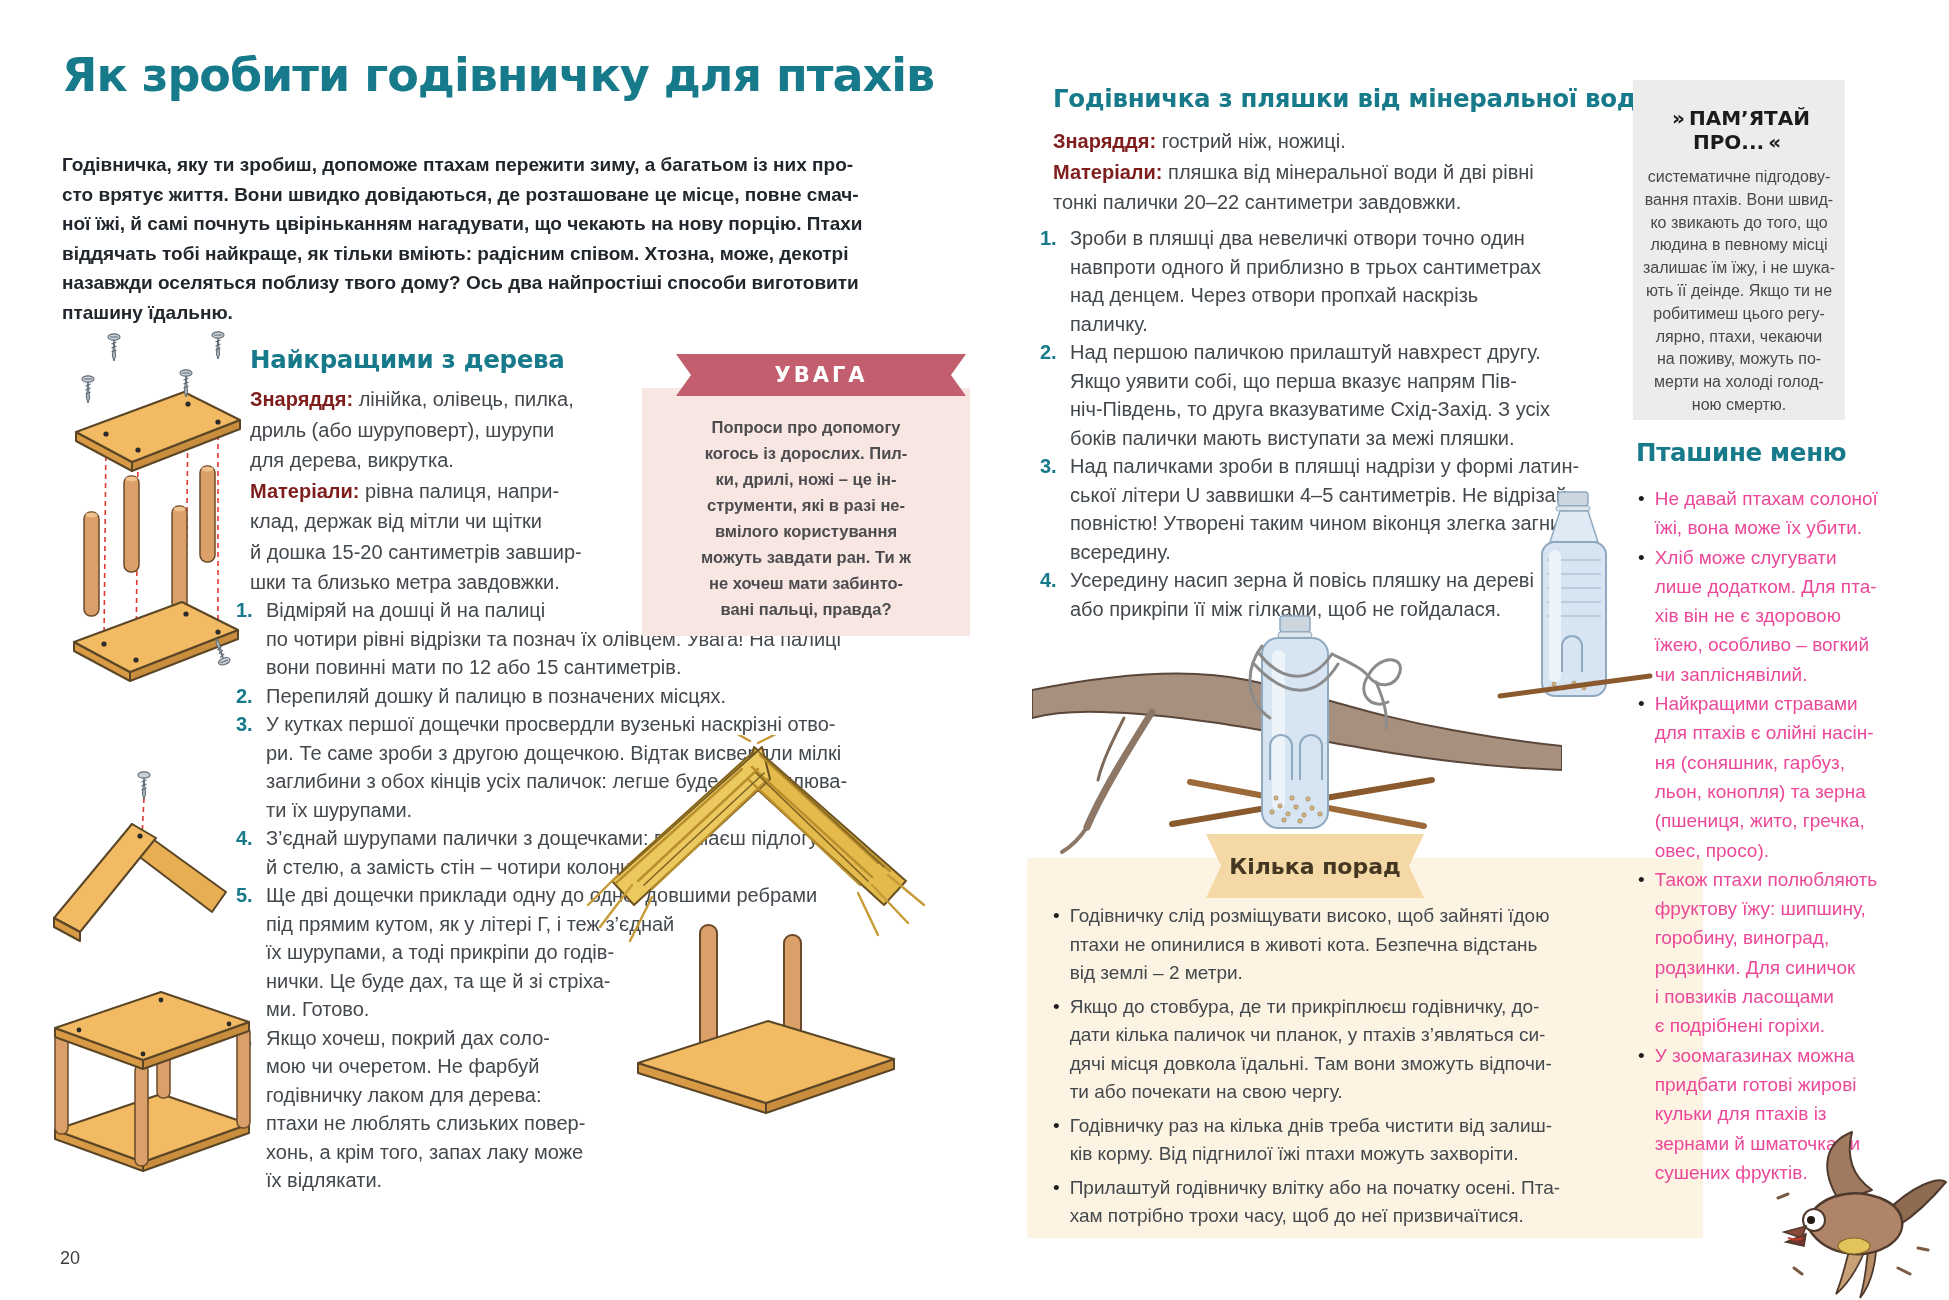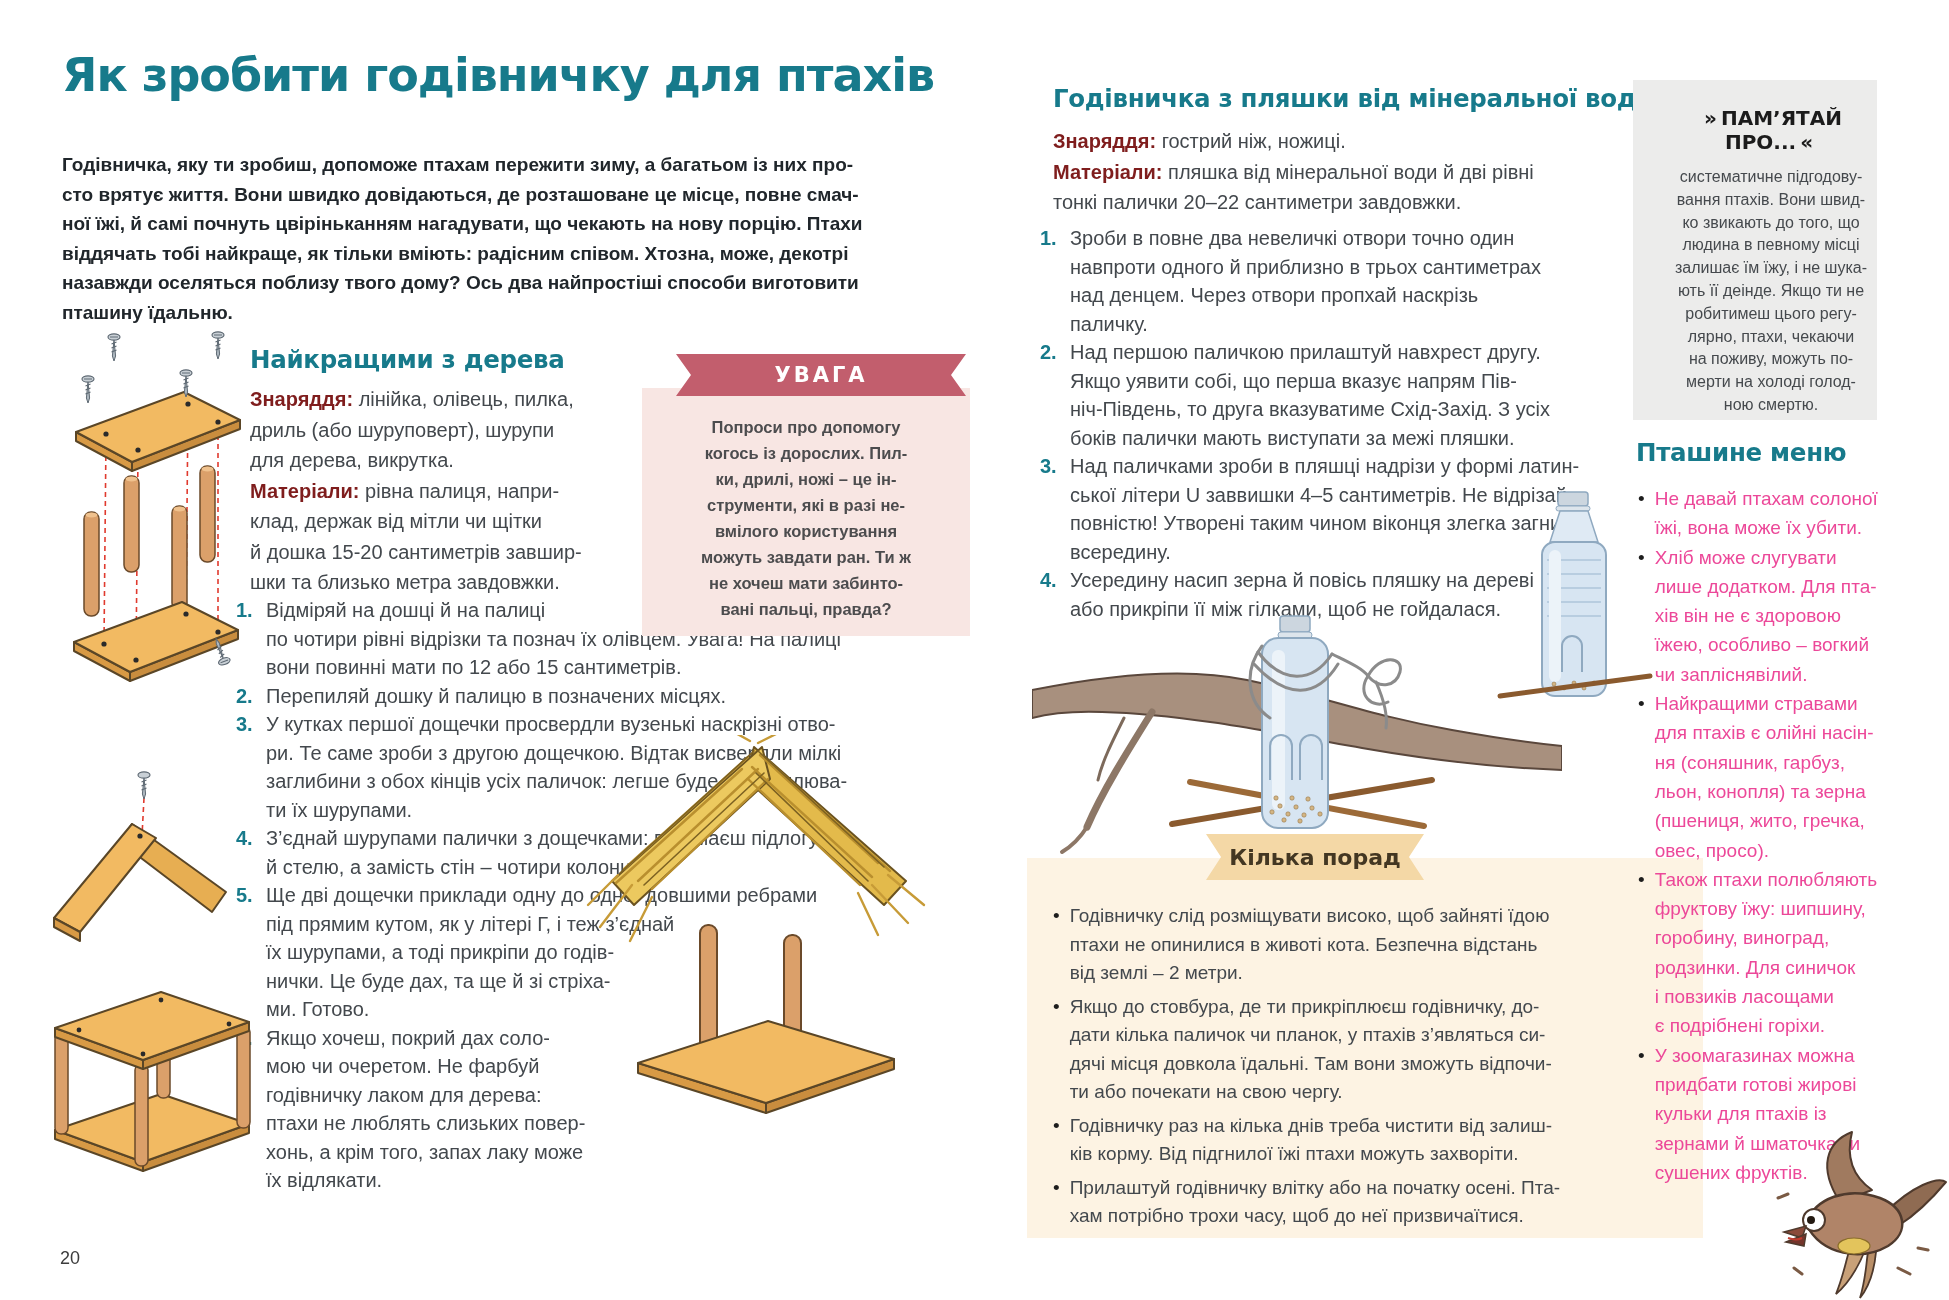--- a/index.html
+++ b/index.html
@@ -27,22 +27,22 @@
   .warning-text{margin-top:26px;font-size:16.5px;line-height:26px;color:#4c4c4e;font-weight:bold;}
   .ribbon{display:flex;align-items:center;justify-content:center;
           font-family:"DejaVu Sans",sans-serif;font-weight:800;
           clip-path:polygon(0 0,100% 0,calc(100% - 15px) 50%,100% 100%,0 100%,15px 50%);}
   .ribbon-red{left:676px;top:354px;width:290px;height:42px;background:#c25e6d;color:#ffffff;
               font-size:21px;letter-spacing:3px;}
   .tips-box{left:1027px;top:858px;width:676px;height:380px;background:#fdf3e3;}
   .tips-list{position:absolute;left:26px;top:44px;width:530px;}
   .tip{display:flex;font-size:19px;line-height:28.5px;color:#43484d;margin-bottom:5px;}
   .tip::before{content:"•";margin-right:10px;color:#1d1d1d;}
-  .ribbon-cream{left:1206px;top:834px;width:218px;height:46px;background:#f4d8a6;color:#433722;font-size:22px;}
-  .remember-box{left:1633px;top:80px;width:212px;height:340px;background:#ececeb;text-align:center;padding-left:32px;}
+  .ribbon-cream{left:1206px;top:834px;width:218px;height:64px;background:#f4d8a6;color:#433722;font-size:22px;}
+  .remember-box{left:1633px;top:80px;width:212px;height:340px;background:#ececeb;text-align:center;}
   .remember-h{margin-top:26px;font-family:"DejaVu Sans",sans-serif;font-weight:800;font-size:20px;color:#1b1b1b;}
   .remember-h .deco{padding:0 4px;color:#1b1b1b;}
   .remember-text{margin-top:12px;font-size:16px;line-height:22.8px;color:#45494d;}
   .menu-list{left:1638px;top:484px;width:275px;}
   .menu-item{display:flex;font-size:19px;line-height:29.3px;color:#ec4899;}
   .menu-item::before{content:"•";margin-right:10px;color:#1d1d1d;}
   .pagenum{font-size:18px;color:#3c3c3c;}
   .pn-left{left:60px;top:1248px;}
   .pn-right{left:1858px;top:1222px;}
 </style>
@@ -265,21 +265,21 @@
 
   <div class="abs tools bottle-tools">
     <b>Знаряддя:</b><span class="pre"> гострий ніж, ножиці.</span><br>
     <b>Матеріали:</b><span class="pre"> пляшка від мінеральної води й дві рівні
 тонкі палички 20–22 сантиметри завдовжки.</span>
   </div>
 
   <div class="abs steps bottle-steps">
     <div class="step">
         <span class="step-num">1.</span>
-        <span class="pre">Зроби в повне два невеличкі отвори точно один
+        <span class="pre">Зроби в пляшці два невеличкі отвори точно один
 навпроти одного й приблизно в трьох сантиметрах
 над денцем. Через отвори пропхай наскрізь
 паличку.</span>
       </div>
     <div class="step">
         <span class="step-num">2.</span>
         <span class="pre">Над першою паличкою прилаштуй навхрест другу.
 Якщо уявити собі, що перша вказує напрям Пів-
 ніч-Південь, то друга вказуватиме Схід-Захід. З усіх
 боків палички мають виступати за межі пляшки.</span>

